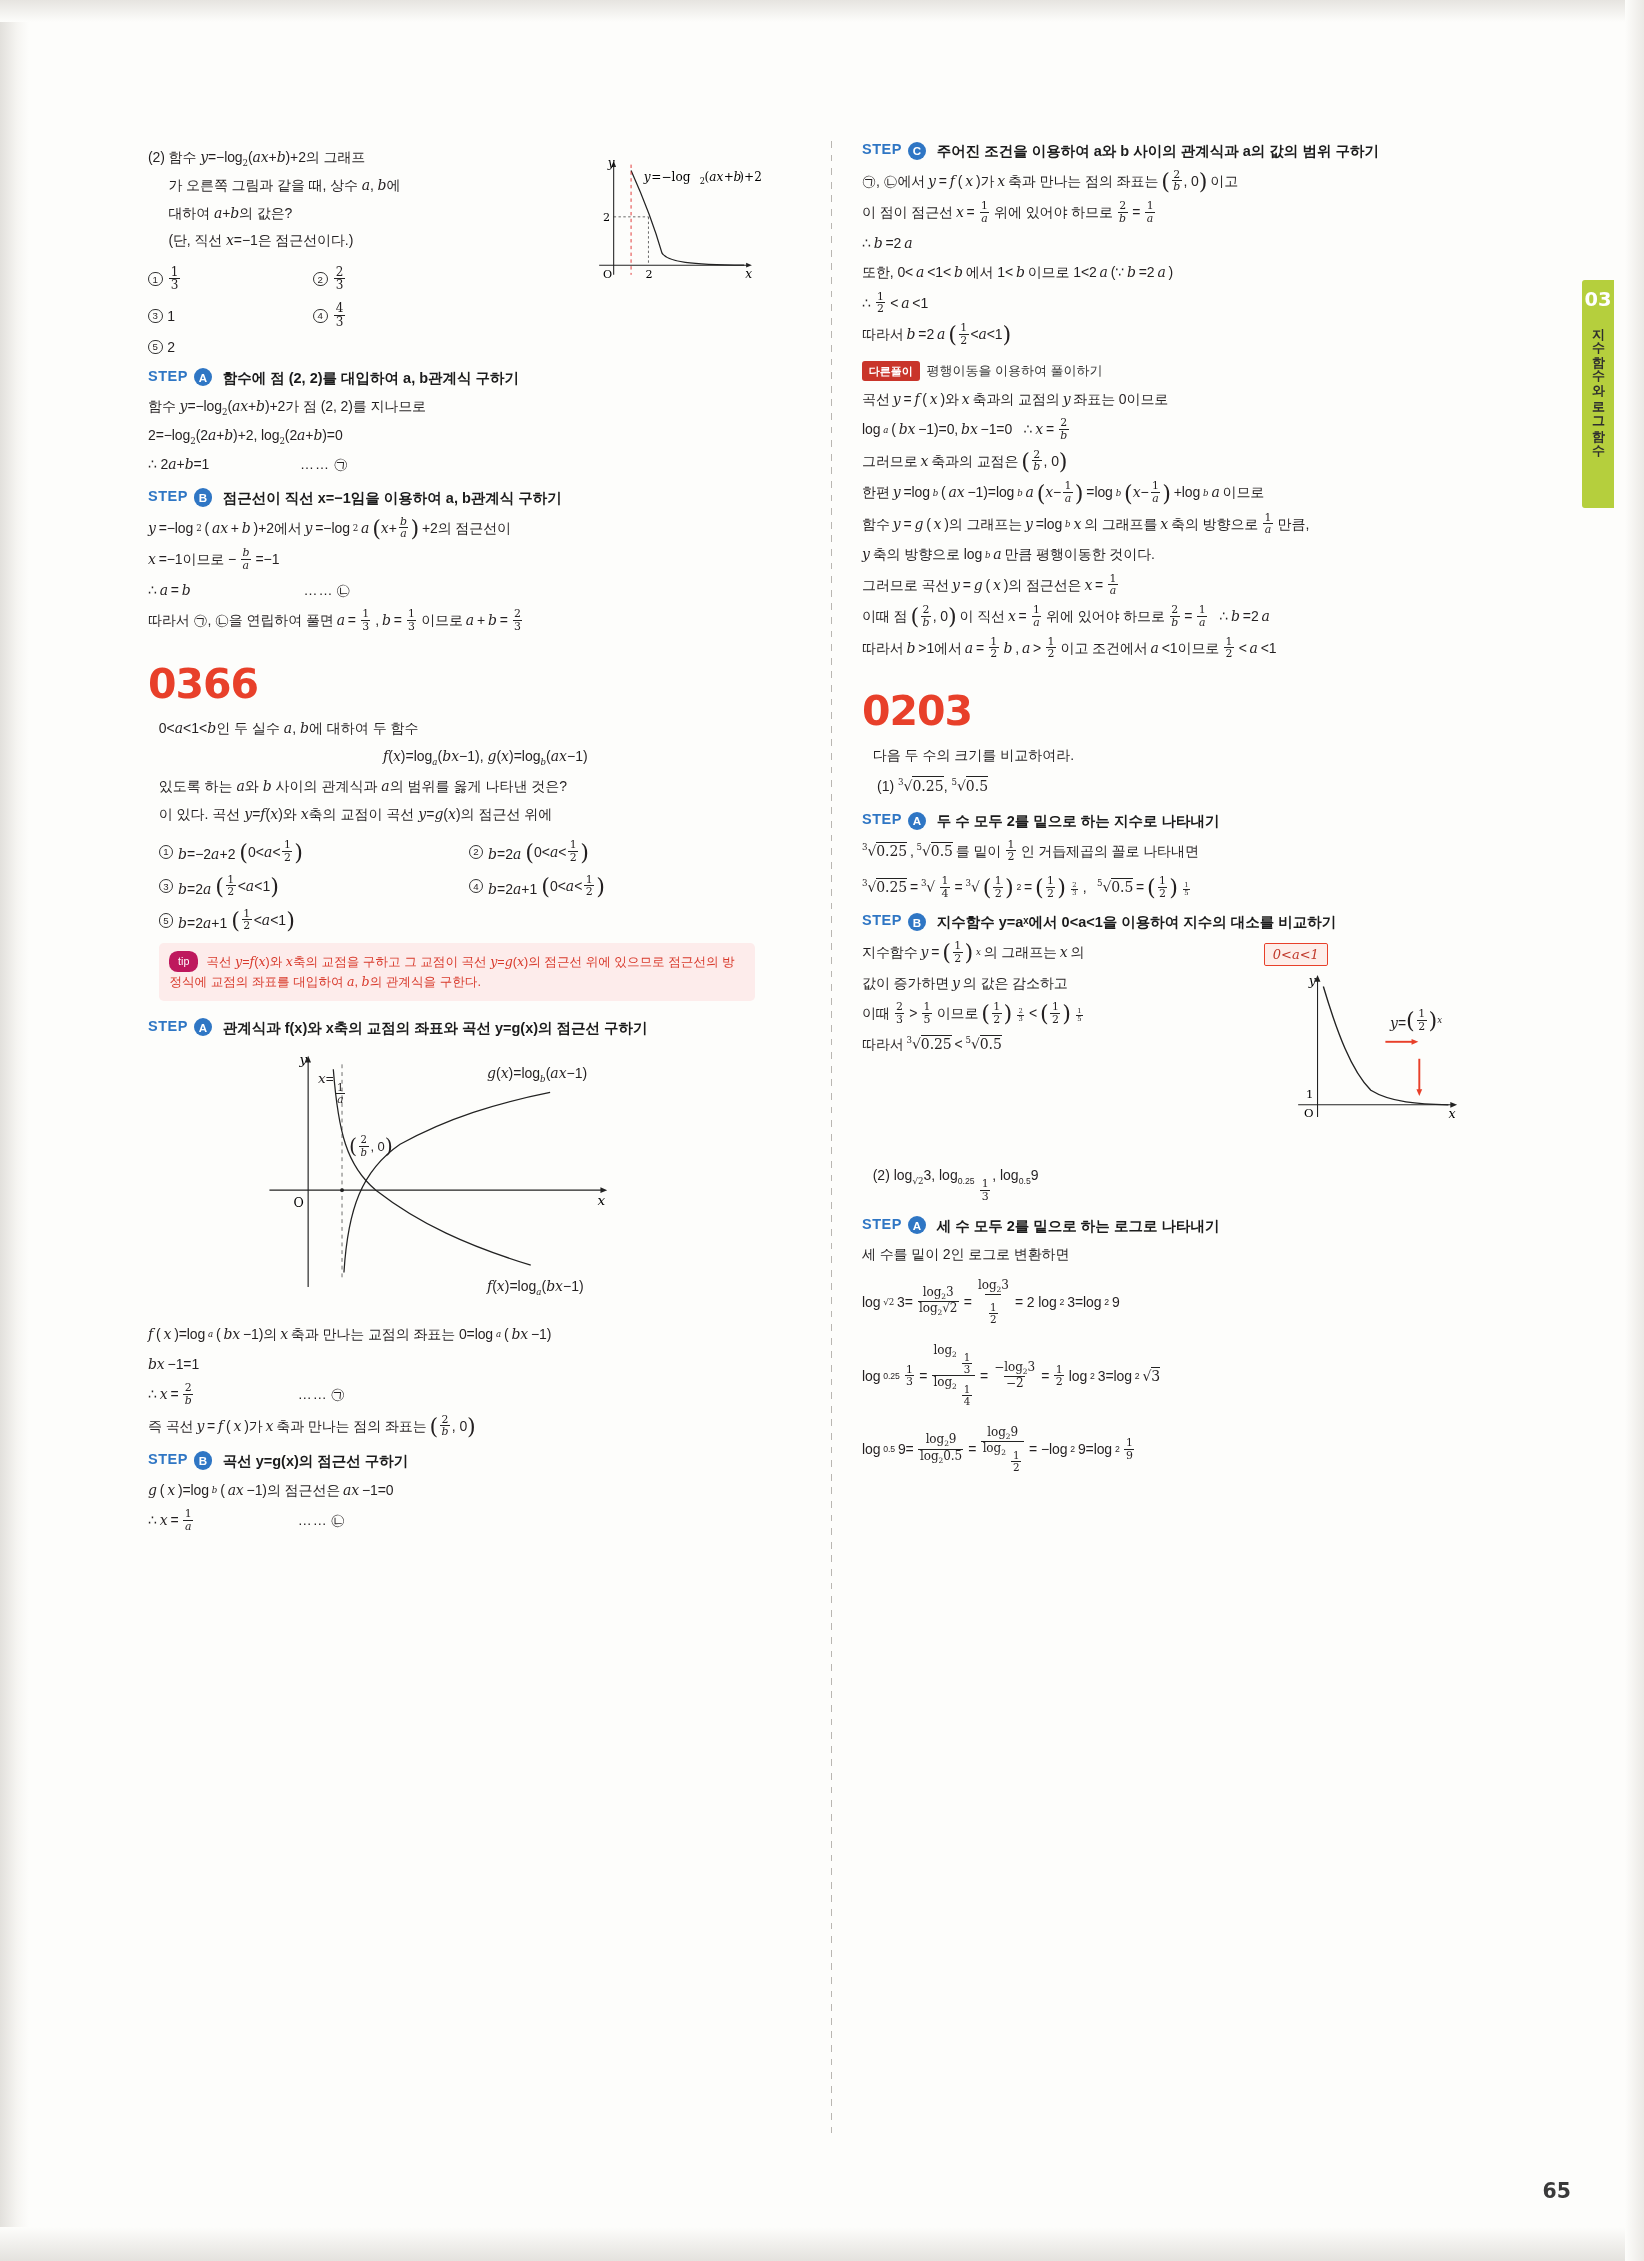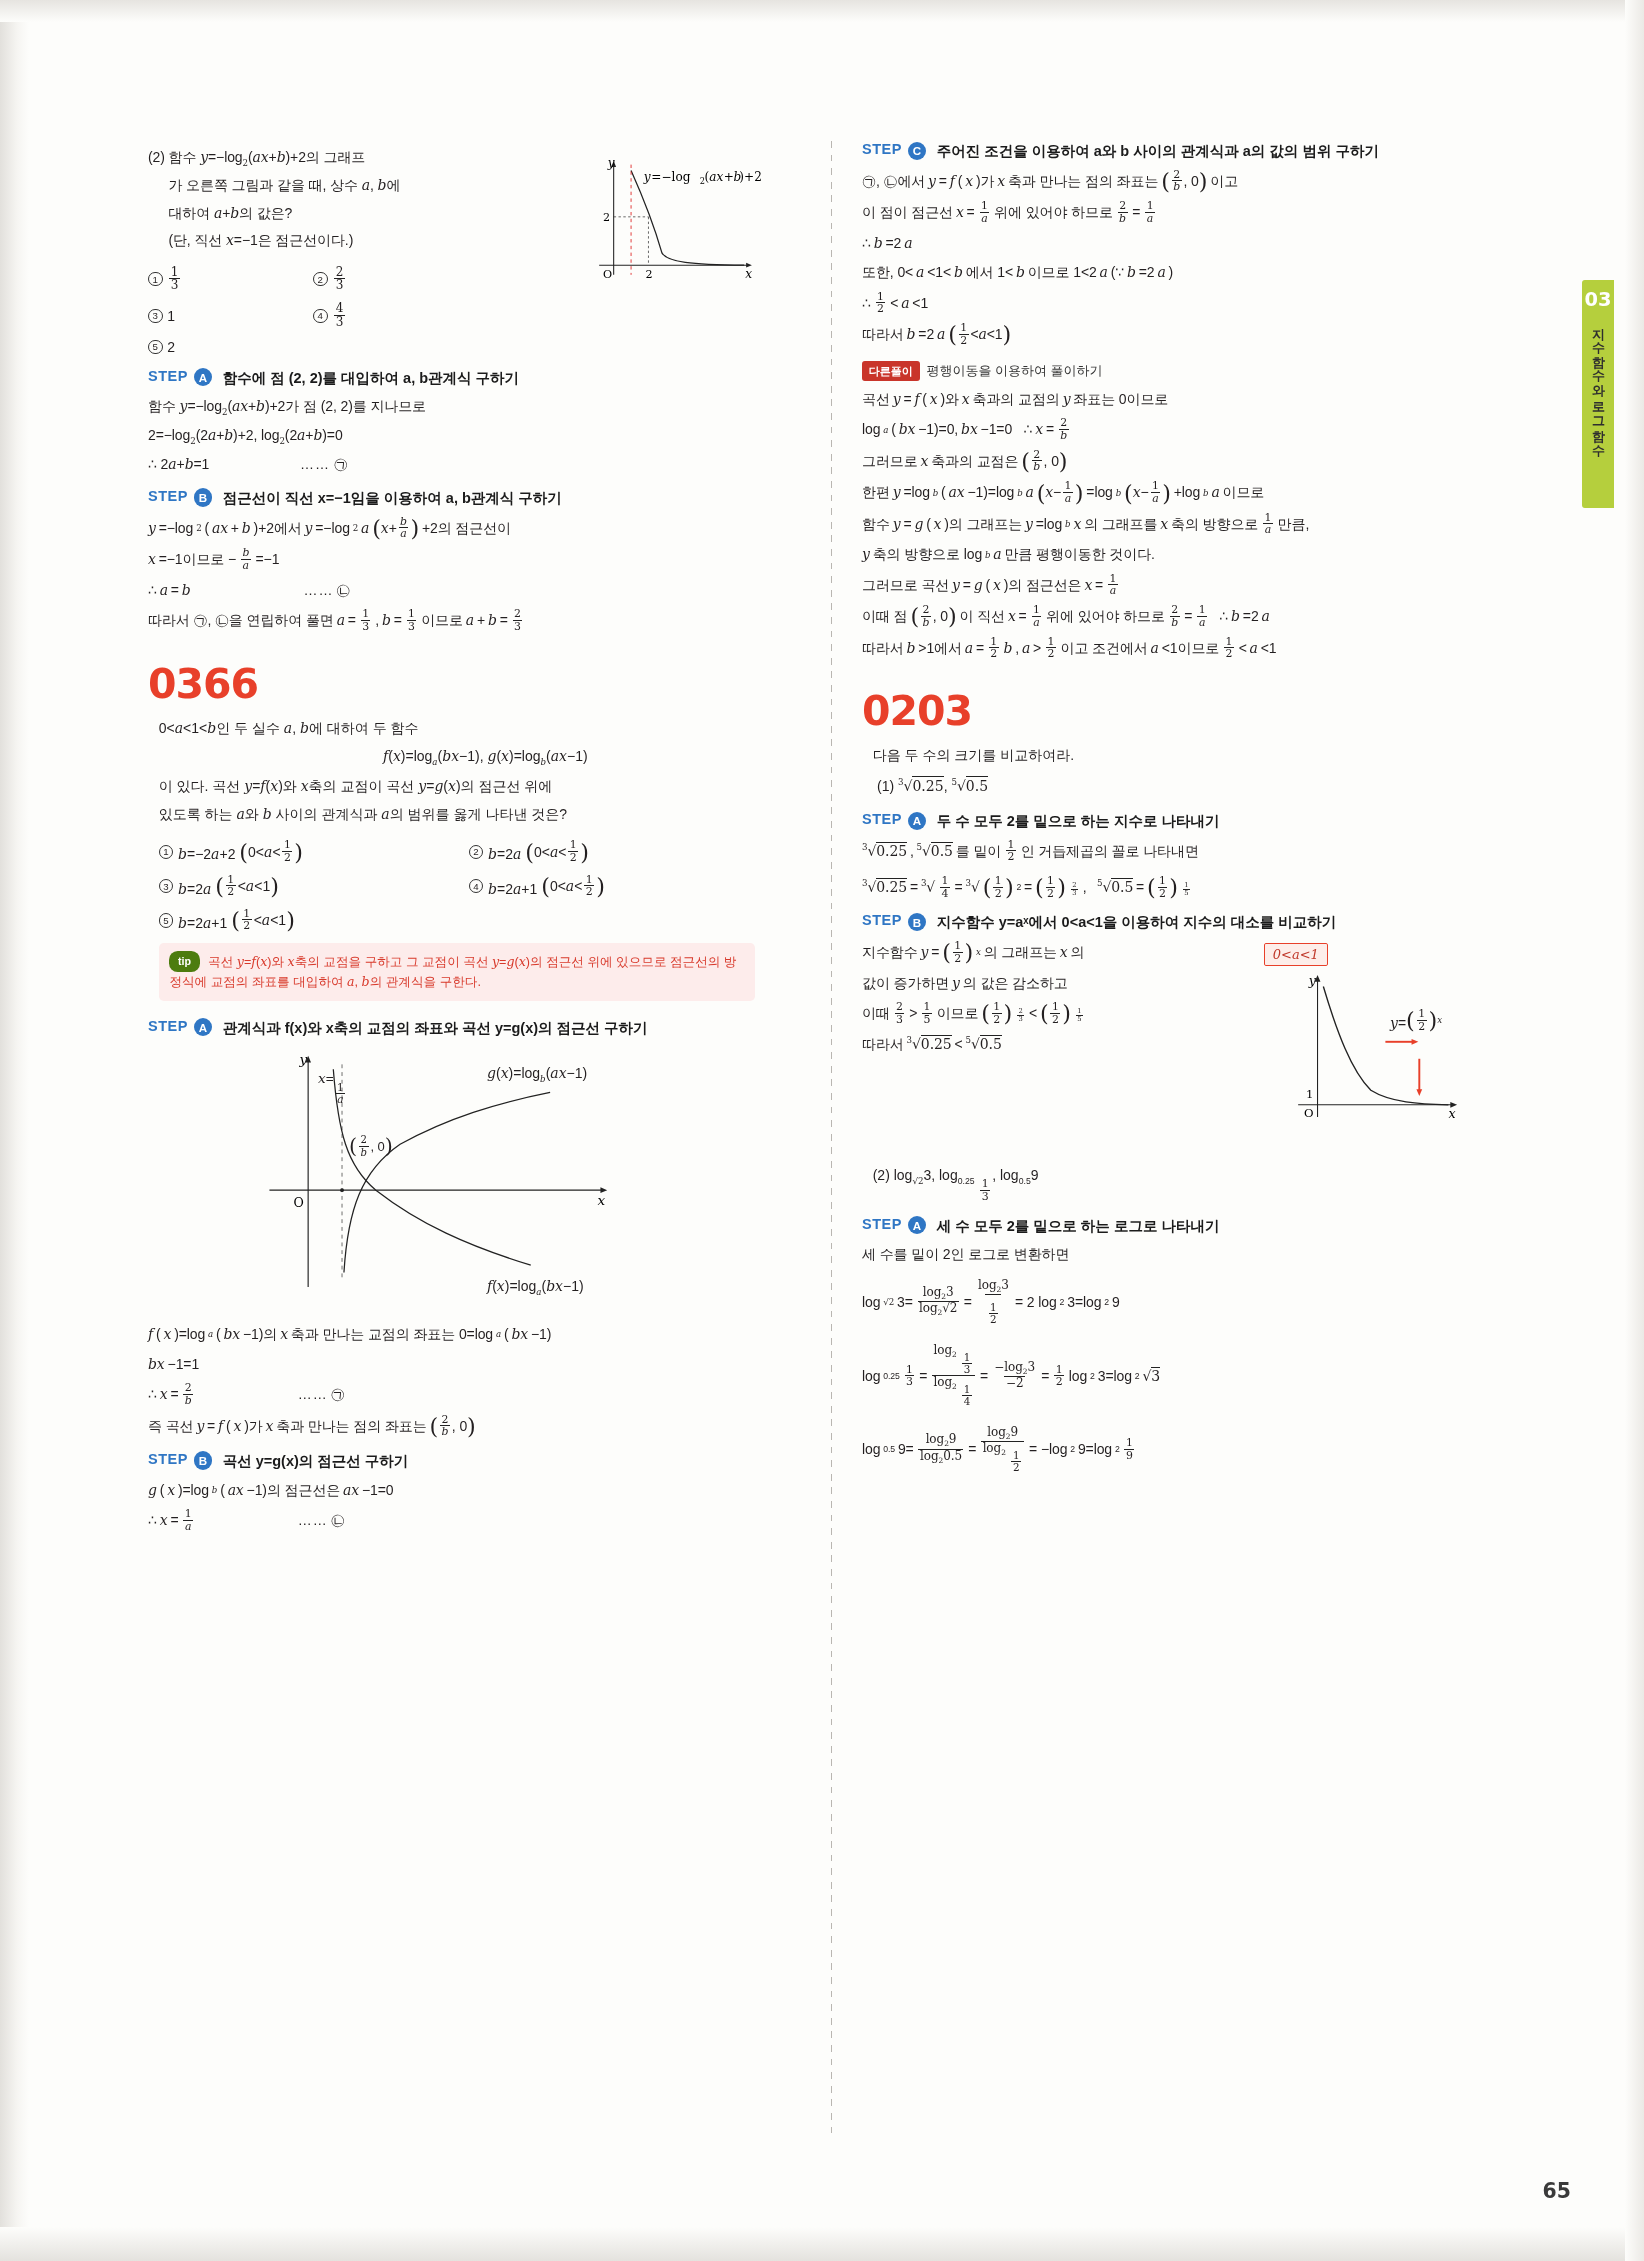--- a/index.html
+++ b/index.html
@@ -76,21 +76,21 @@
   .choices { margin-top: 7.8px; }
   .choice { display:flex; align-items:center; gap:4.8px; font-size:14px; margin: 4.8px 0; }
   .cnum { display:inline-flex; align-items:center; justify-content:center; width:14.5px; height:14.5px; border-radius:50%; border:1px solid #333; font-size:9.7px; }
 
   
   .tipbox {
     background:#fdeceb; border-radius:4.8px; padding:7.8px 9.7px 8.7px 10.7px; margin-top:10.7px;
     position:relative; color:#d8392b; font-size:12.6px; line-height:1.6;
   }
   .tip-pill {
-    display:inline-block; background:#4d7c0f; color:#fff; font-size:10.7px; font-weight:700;
+    display:inline-block; background:#be185d; color:#fff; font-size:10.7px; font-weight:400;
     border-radius:8.7px; padding:1.9px 8.7px; margin-right:4.8px; vertical-align:1px;
   }
   
   .alt-label {
     display:inline-block; background:#c9352a; color:#fff; font-size:11px; font-weight:700;
     border-radius:2.9px; padding:2.4px 6.8px; margin-right:6.8px;
   }
   .alt-row { display:flex; align-items:center; margin:14.5px 0 5.8px; }
   .alt-title { font-size:13px; color:#333; }
 
@@ -256,22 +256,22 @@
             </span>이므로 <span class="math">a</span>+<span class="math">b</span>=<span class="frac">
               <span class="n">2</span>
               <span class="d">3</span>
             </span></div>
       </div>
 
       <div class="qnum">0366</div>
       <div class="qbody" style="margin-left:10.7px;">
         <div class="line">0&lt;<span class="math">a</span>&lt;1&lt;<span class="math">b</span>인 두 실수 <span class="math">a</span>, <span class="math">b</span>에 대하여 두 함수</div>
         <div class="line" style="text-align:center;"><span class="math">f</span>(<span class="math">x</span>)=log<sub class="math">a</sub>(<span class="math">bx</span>−1), <span class="math">g</span>(<span class="math">x</span>)=log<sub class="math">b</sub>(<span class="math">ax</span>−1)</div>
+        <div class="line">있도록 하는 <span class="math">a</span>와 <span class="math">b</span> 사이의 관계식과 <span class="math">a</span>의 범위를 옳게 나타낸 것은?</div>
         <div class="line">이 있다. 곡선 <span class="math">y</span>=<span class="math">f</span>(<span class="math">x</span>)와 <span class="math">x</span>축의 교점이 곡선 <span class="math">y</span>=<span class="math">g</span>(<span class="math">x</span>)의 점근선 위에</div>
-        <div class="line">있도록 하는 <span class="math">a</span>와 <span class="math">b</span> 사이의 관계식과 <span class="math">a</span>의 범위를 옳게 나타낸 것은?</div>
       </div>
 
       <div class="choices" style="margin-left:10.7px;">
         <div style="display:flex;">
           <div class="choice" style="width:310px;">
             <span class="cnum">1</span>
             <span><span class="math">b</span>=−2<span class="math">a</span>+2 <span class="pwrap"><span class="par">(</span>0&lt;<span class="math">a</span>&lt;<span class="frac">
                     <span class="n">1</span>
                     <span class="d">2</span>
                   </span><span class="par">)</span></span></span>

